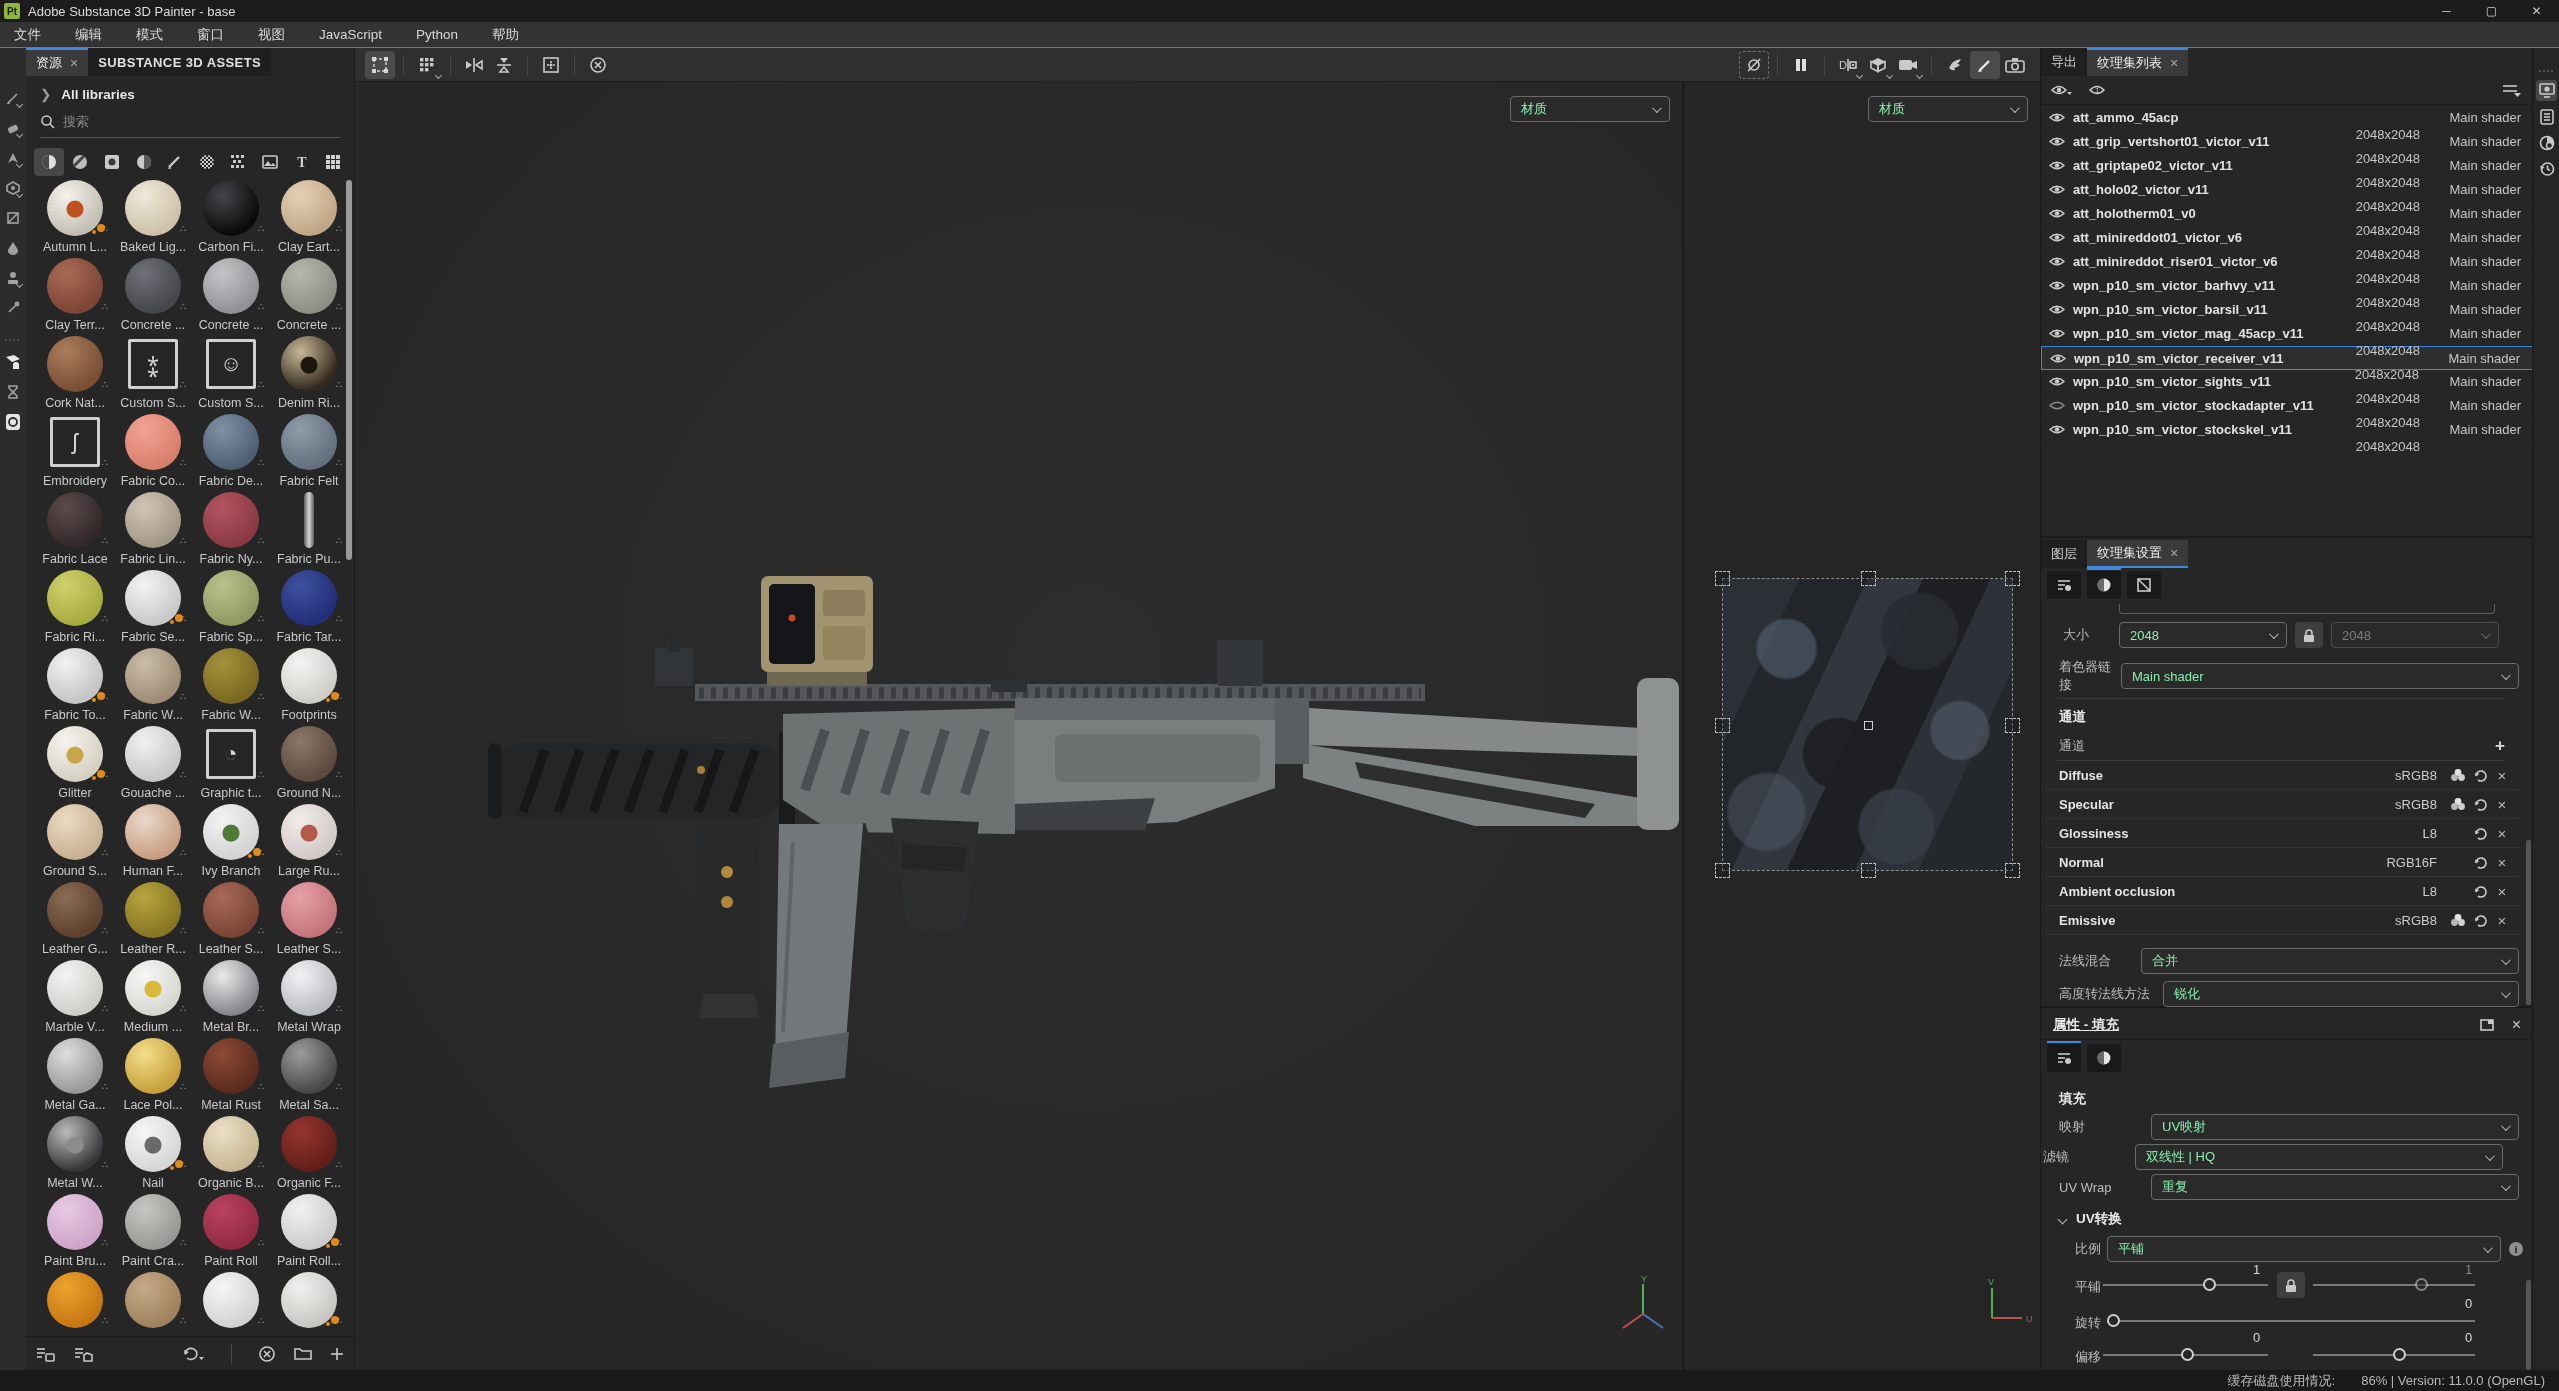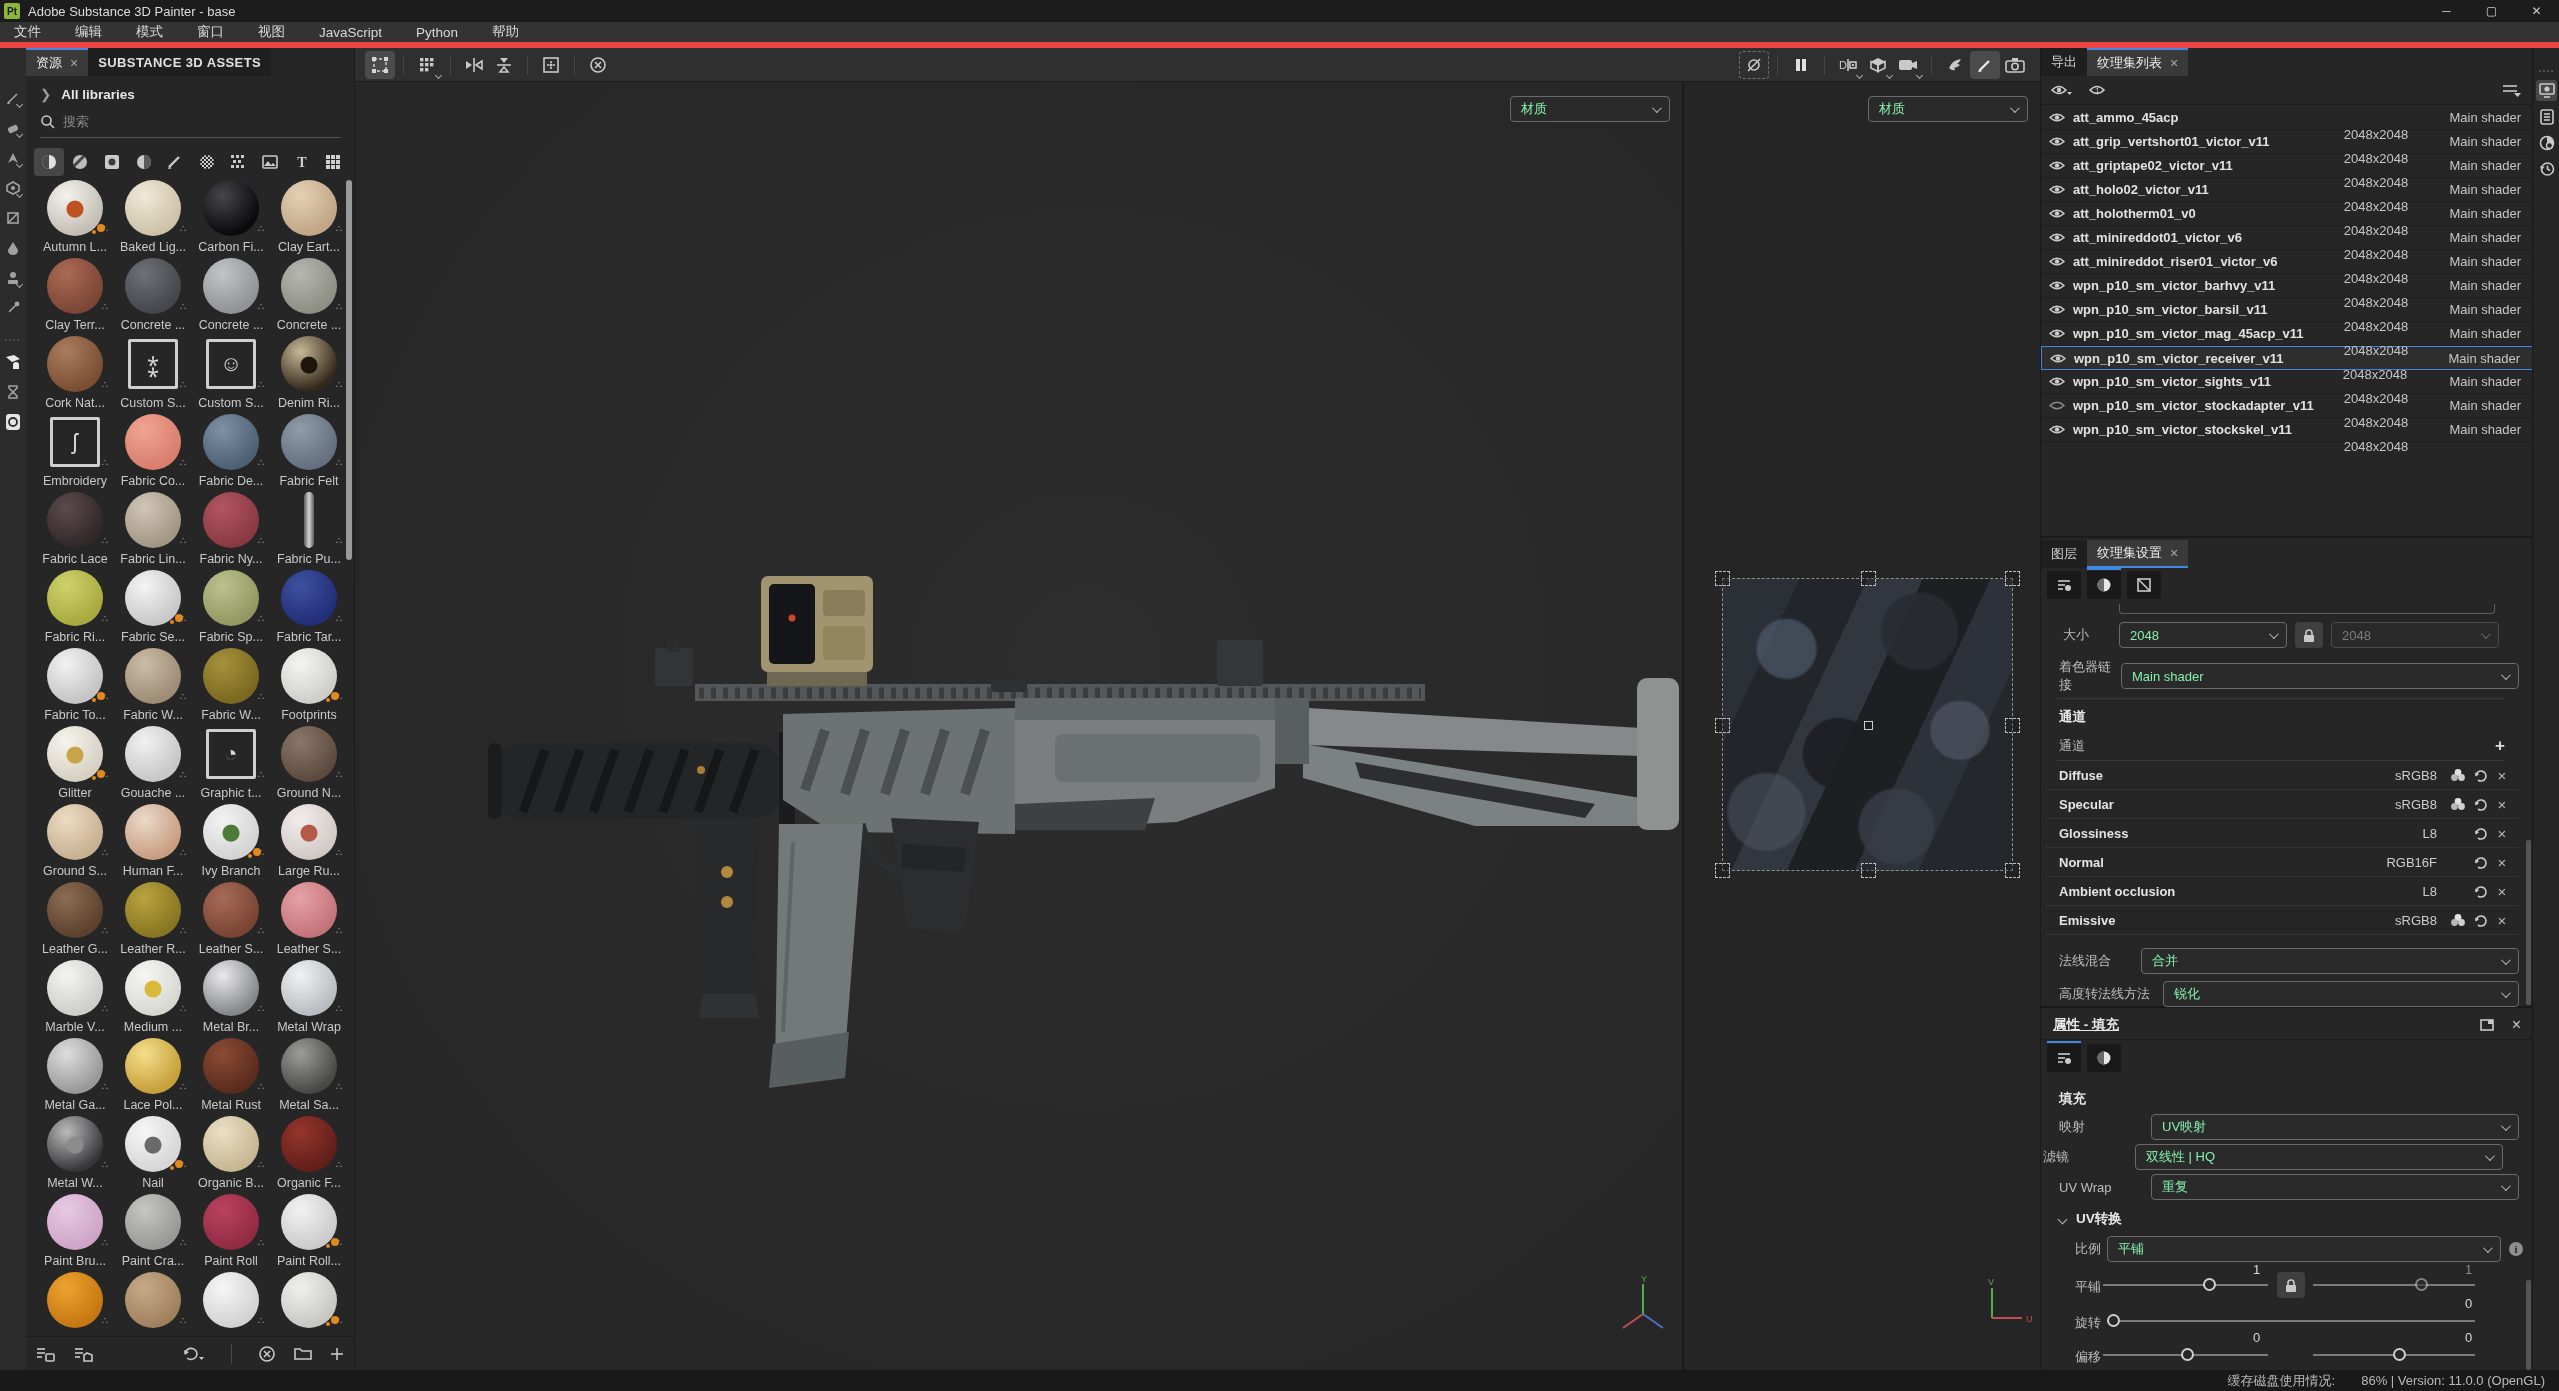--- a/index.html
+++ b/index.html
@@ -11,21 +11,21 @@
   #titlebar { position:absolute; left:0; top:0; width:2559px; height:22px; background:#1c1c1c;
     display:flex; align-items:center; }
   #applogo { width:16px; height:16px; margin:0 8px 0 4px; background:#8fb63c; border-radius:2px;
     color:#17200a; font-weight:bold; font-size:10px; display:flex; align-items:center; justify-content:center; }
   #apptitle { color:#dcdcdc; font-size:13px; }
   #winbtns { margin-left:auto; display:flex; height:22px; }
   .winbtn { width:45px; height:22px; color:#cccccc; font-size:12px; display:flex; align-items:center;
     justify-content:center; }
   
   #menubar { position:absolute; left:0; top:22px; width:2559px; height:26px; background:#333334;
-    border-bottom:6px solid #ef4444; display:flex; align-items:center; padding-left:14px; gap:34px; }
+    border-bottom:1px solid #ef4444; display:flex; align-items:center; padding-left:14px; gap:34px; }
   .menuitem { color:#d8d8d8; font-size:13.5px; }
 
   
   #app { position:absolute; left:0; top:48px; width:2559px; height:1322px; background:#262626; }
 
   
   #lstrip { position:absolute; left:0; top:0; width:26px; height:1322px; background:#2c2c2d; }
   .ltool { position:absolute; left:3px; width:20px; height:20px; display:flex; align-items:center; justify-content:center; }
   .ltool svg { opacity:.75; }
   .ltool.bright svg { opacity:1; }
@@ -115,21 +115,21 @@
   .icontab.active::before { content:""; position:absolute; left:0; top:-3px; width:100%; height:2px; background:#3f8ae0; }
 
   
   #tslist { top:0; height:490px; border-bottom:2px solid #1a1a1a; }
   #tsl-toolbar { position:absolute; left:0; top:27px; width:100%; height:30px; display:flex; align-items:center; padding:0 10px; gap:14px; border-bottom:1px solid #1c1c1c; }
   #tsl-toolbar .spring { flex:1; }
   #tsrows { position:absolute; left:0; top:58px; width:100%; }
   .tsrow { height:24px; display:flex; align-items:center; padding:0 8px; border-bottom:1px solid #202021; }
   .tsrow .name { font-weight:bold; color:#e2e2e2; font-size:13px; margin-left:8px; flex:1;
     white-space:nowrap; overflow:hidden; text-overflow:ellipsis; }
-  .tsrow .res { width:88px; text-align:center; color:#c6c6c6; font-size:13px;margin-top:33px; }
+  .tsrow .res { width:88px; text-align:right; color:#c6c6c6; font-size:13px;margin-top:33px; }
   .tsrow .shader { width:105px; text-align:right; color:#c6c6c6; font-size:13px; padding-right:4px; }
   .tsrow.selected { border:1px solid #3f8ae0; background:#2e2e2f; }
 
   
   #tssettings { top:492px; height:468px; border-bottom:2px solid #1a1a1a; }
   .formrow { position:absolute; display:flex; align-items:center; }
   .flabel { color:#bdbdbd; font-size:13px; }
   .channels-title { font-weight:bold; color:#e8e8e8; font-size:13.5px; }
   .chrow { height:29px; display:flex; align-items:center; border-bottom:1px solid #333; padding:0 6px 0 14px; }
   .chrow .cname { font-weight:bold; color:#e4e4e4; font-size:13px; flex:1; }

